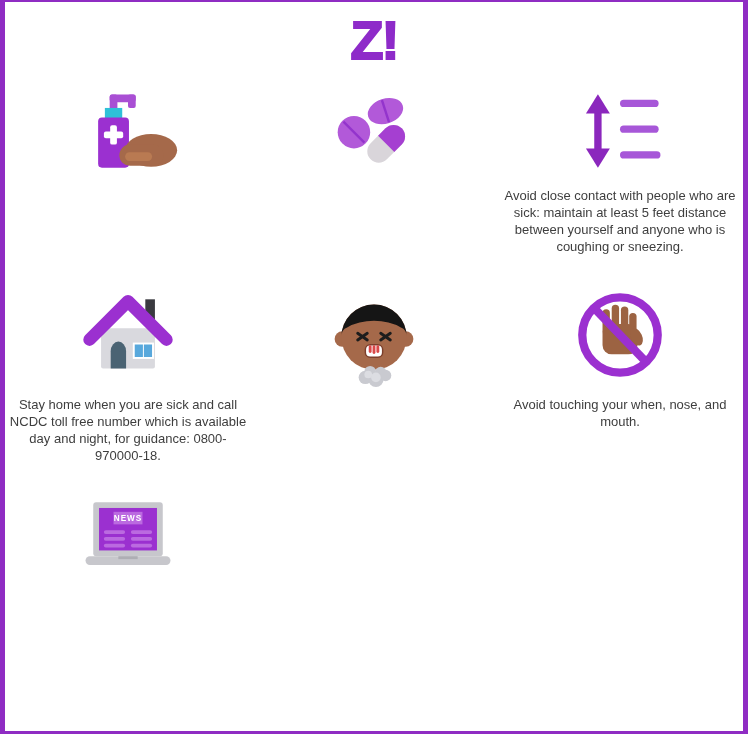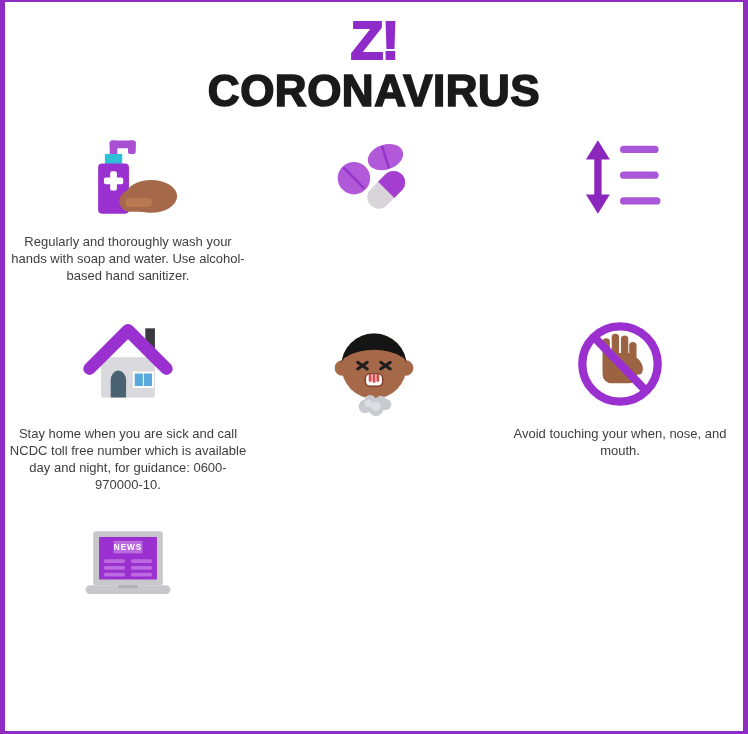--- a/index.html
+++ b/index.html
@@ -50,41 +50,39 @@
   .w2{ max-width:206px; }
   .w3{ max-width:236px; }
 </style>
 </head>
 <body>
 
 <div class="poster">
 
   <header>
     <div class="logo">Z!</div>
-    <h1 class="title">CORONAVIRUS</h1>
   </header>
 
   <div class="grid-row row1">
 
     <div class="cell">
       <div class="icon-box">
         <svg width="106" height="82" viewBox="0 0 110 84">
           <rect x="36" y="2" width="8" height="18" rx="2" fill="#a94fd4"></rect>
           <rect x="36" y="2" width="27" height="8" rx="3" fill="#a94fd4"></rect>
           <rect x="55" y="2" width="8" height="14" rx="2" fill="#a94fd4"></rect>
           <rect x="31" y="16" width="18" height="11" fill="#2fc0d8"></rect>
           <rect x="24" y="26" width="32" height="52" rx="4" fill="#9b30d0"></rect>
           <rect x="36.5" y="34" width="7" height="20" rx="2" fill="#ffffff"></rect>
           <rect x="30" y="40.5" width="20" height="7" rx="2" fill="#ffffff"></rect>
           <ellipse cx="79" cy="60" rx="27" ry="17" fill="#a5694a"></ellipse>
           <rect x="46" y="54" width="46" height="22" rx="11" fill="#a5694a"></rect>
           <rect x="52" y="62" width="28" height="9" rx="4.5" fill="#b97a52"></rect>
         </svg>
       </div>
-      <p class="caption w1">Regularly and thoroughly wash your hands with soap and water. Use alcohol-based hand sanitizer.</p>
     </div>
 
     <div class="cell">
       <div class="icon-box">
         <svg width="96" height="86" viewBox="0 0 100 90">
           <g transform="rotate(-18 62 20)">
             <ellipse cx="62" cy="20" rx="19" ry="13" fill="#b259d9"></ellipse>
             <line x1="62" y1="8" x2="62" y2="32" stroke="#9334cc" stroke-width="2.5"></line>
           </g>
           <circle cx="29" cy="42" r="17" fill="#b259d9"></circle>
@@ -101,38 +99,39 @@
       <div class="icon-box">
         <svg width="92" height="78" viewBox="0 0 100 84">
           <line x1="26" y1="16" x2="26" y2="68" stroke="#8b27bd" stroke-width="8"></line>
           <polygon points="26,2 13,23 39,23" fill="#8b27bd"></polygon>
           <polygon points="26,82 13,61 39,61" fill="#8b27bd"></polygon>
           <line x1="54" y1="12" x2="88" y2="12" stroke="#a757d8" stroke-width="8" stroke-linecap="round"></line>
           <line x1="54" y1="40" x2="88" y2="40" stroke="#a757d8" stroke-width="8" stroke-linecap="round"></line>
           <line x1="54" y1="68" x2="90" y2="68" stroke="#a757d8" stroke-width="8" stroke-linecap="round"></line>
         </svg>
       </div>
+      <p class="caption w3">Avoid close contact with people who are sick: maintain at least 5 feet distance between yourself and anyone who is coughing or sneezing.</p>
     </div>
   </div>
 
   <div class="grid-row row2">
 
     <div class="cell">
       <div class="icon-box">
         <svg width="100" height="86" viewBox="0 0 104 88">
           <rect x="70" y="10" width="10" height="22" fill="#3a3a40"></rect>
           <rect x="24" y="40" width="56" height="42" rx="2" fill="#d9d9de"></rect>
           <path d="M12,52 L52,12 L92,52" stroke="#9b30d0" stroke-width="13" fill="none" stroke-linecap="round" stroke-linejoin="round"></path>
           <path d="M34,82 v-18 a8,10 0 0 1 16,0 v18 z" fill="#4a6373"></path>
           <rect x="57" y="55" width="22" height="17" fill="#ffffff"></rect>
           <rect x="59" y="57" width="8.5" height="13" fill="#58a8dc"></rect>
           <rect x="68.5" y="57" width="8.5" height="13" fill="#58a8dc"></rect>
         </svg>
       </div>
-      <p class="caption w1">Stay home when you are sick and call NCDC toll free number which is available day and night, for guidance: 0600-970000-10.</p>
+      <p class="caption w1">Stay home when you are sick and call NCDC toll free number which is available day and night, for guidance: 0800-970000-18.</p>
     </div>
 
     <div class="cell">
       <div class="icon-box">
         <svg width="96" height="100" viewBox="0 0 100 104">
           <circle cx="17" cy="52" r="8" fill="#a5694a"></circle>
           <circle cx="83" cy="52" r="8" fill="#a5694a"></circle>
           <circle cx="50" cy="50" r="34" fill="#a5694a"></circle>
           <path d="M16,50 A34,34 0 0 1 84,50 Q84,42 78,40 Q66,33 50,33 Q34,33 22,40 Q16,42 16,50 Z" fill="#151515"></path>
           <path d="M33,46 L43,53 M43,46 L33,53" stroke="#1d1d1d" stroke-width="3" stroke-linecap="round" fill="none"></path>

